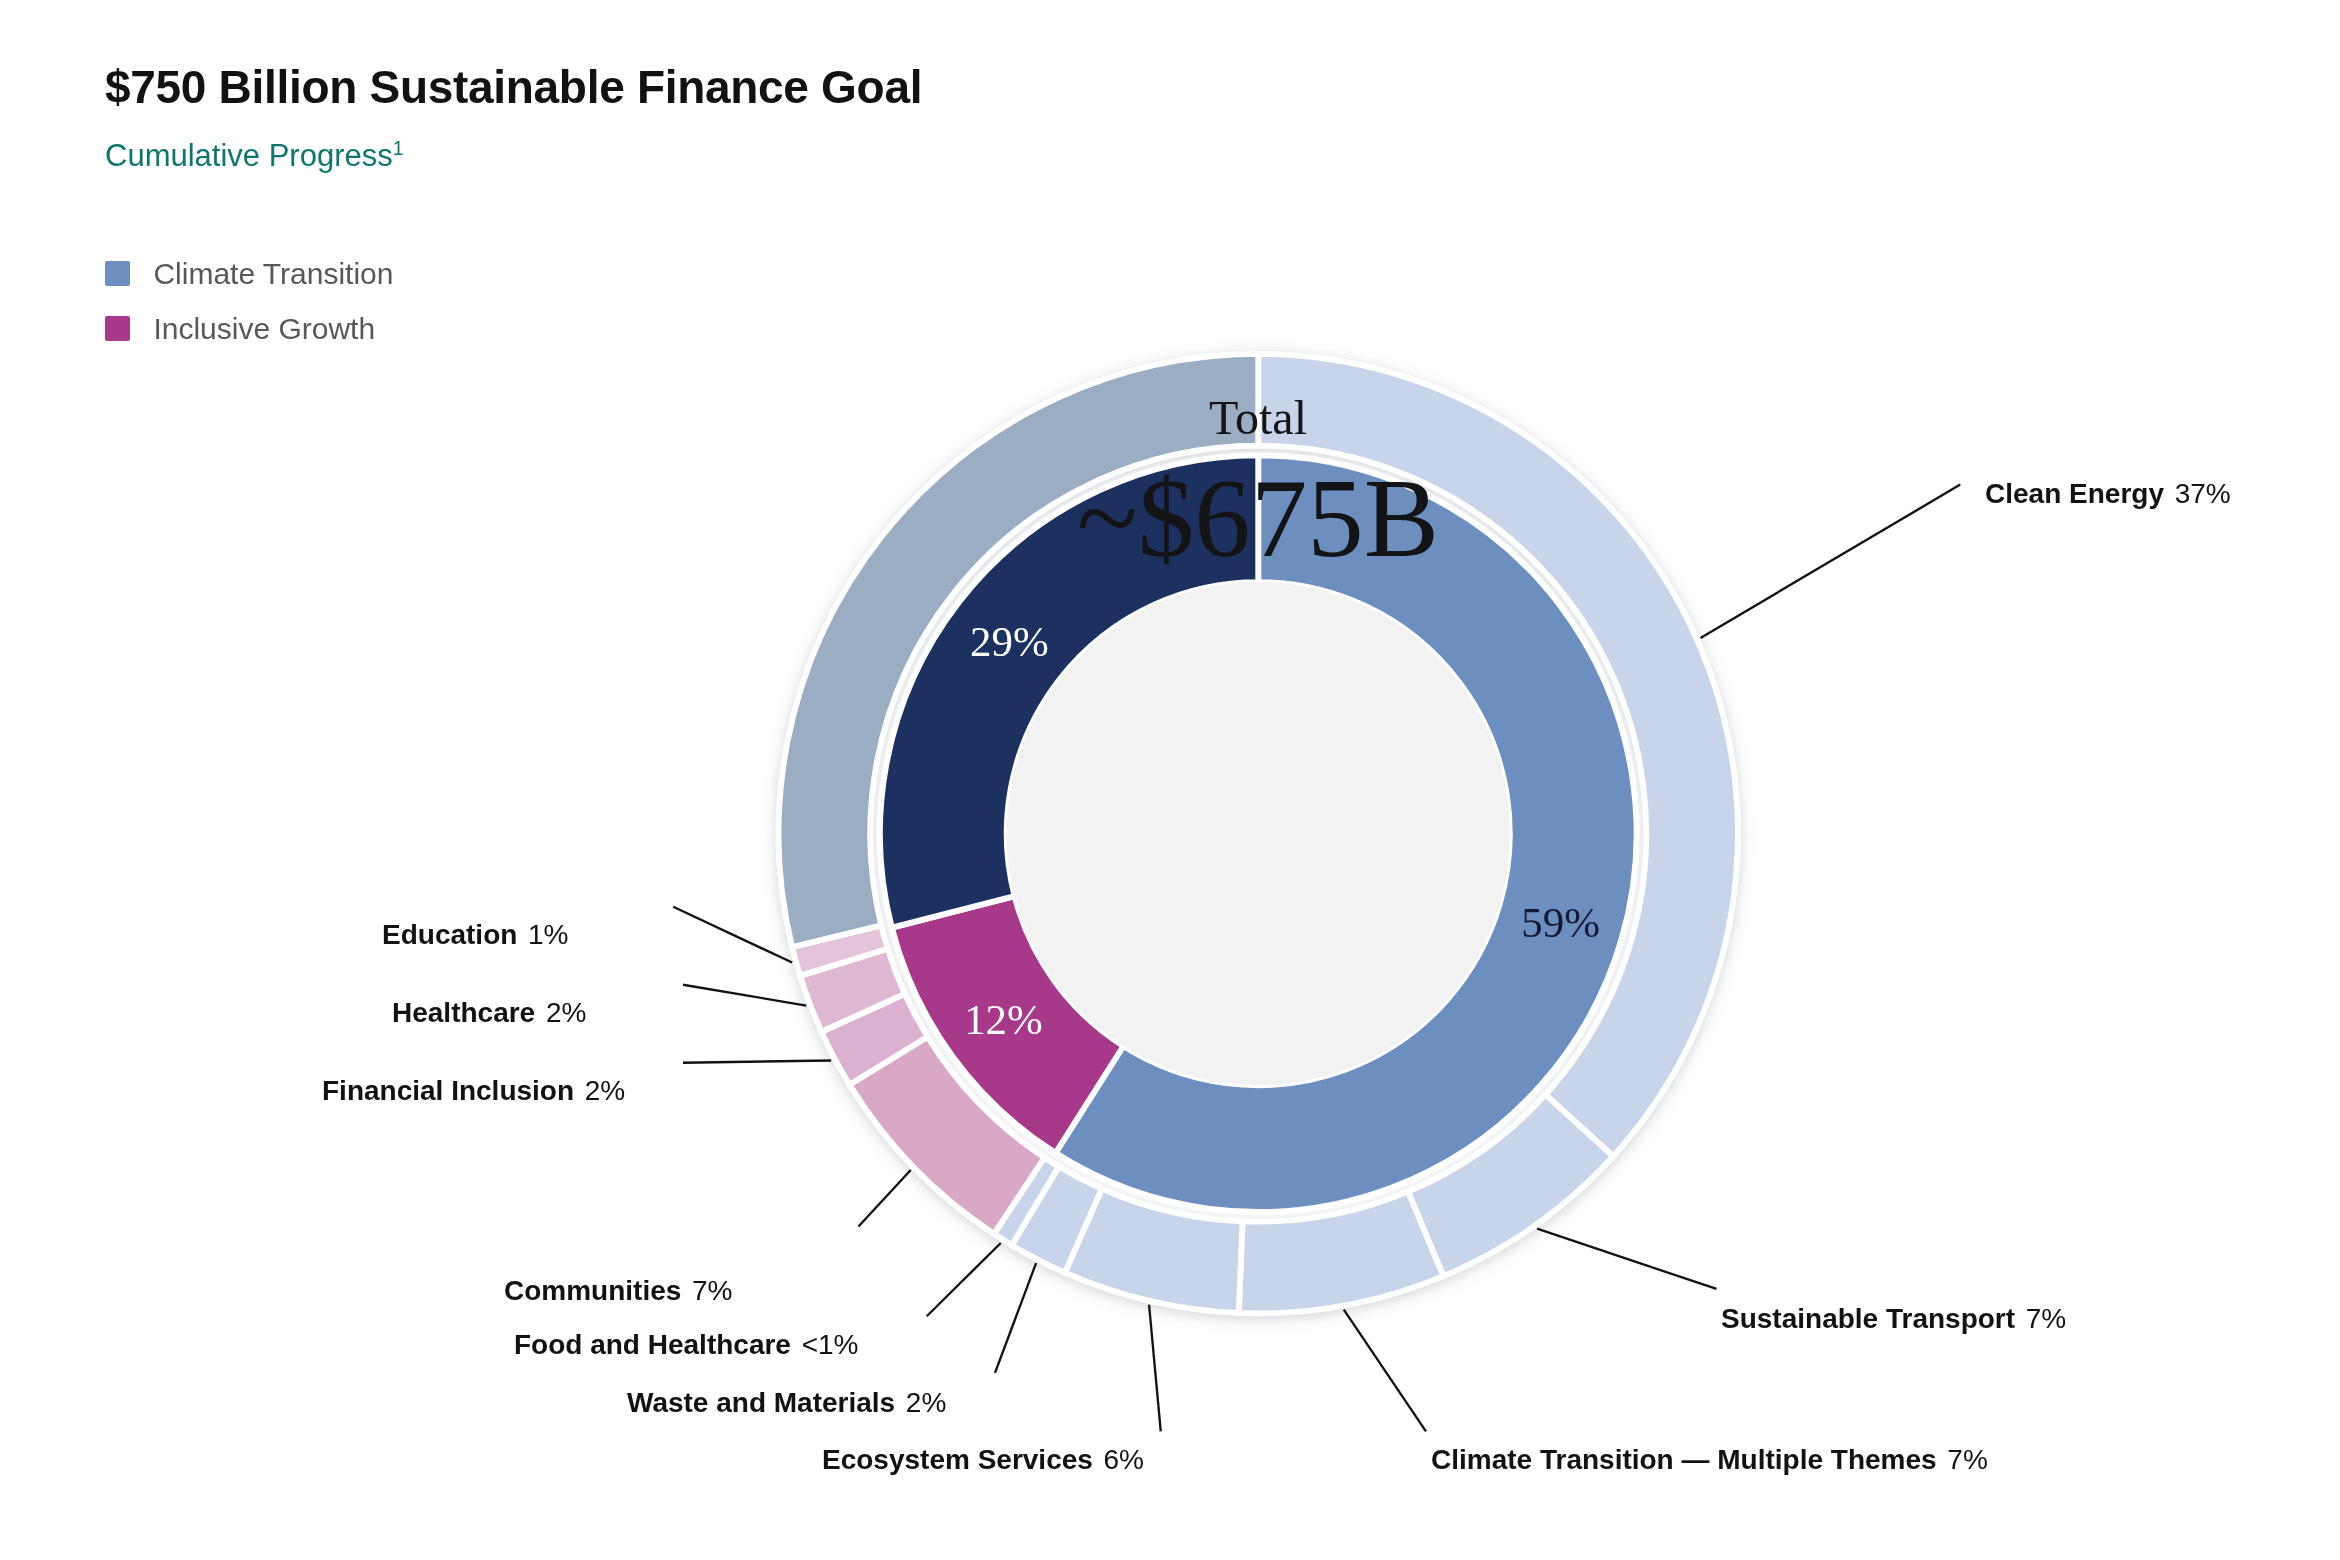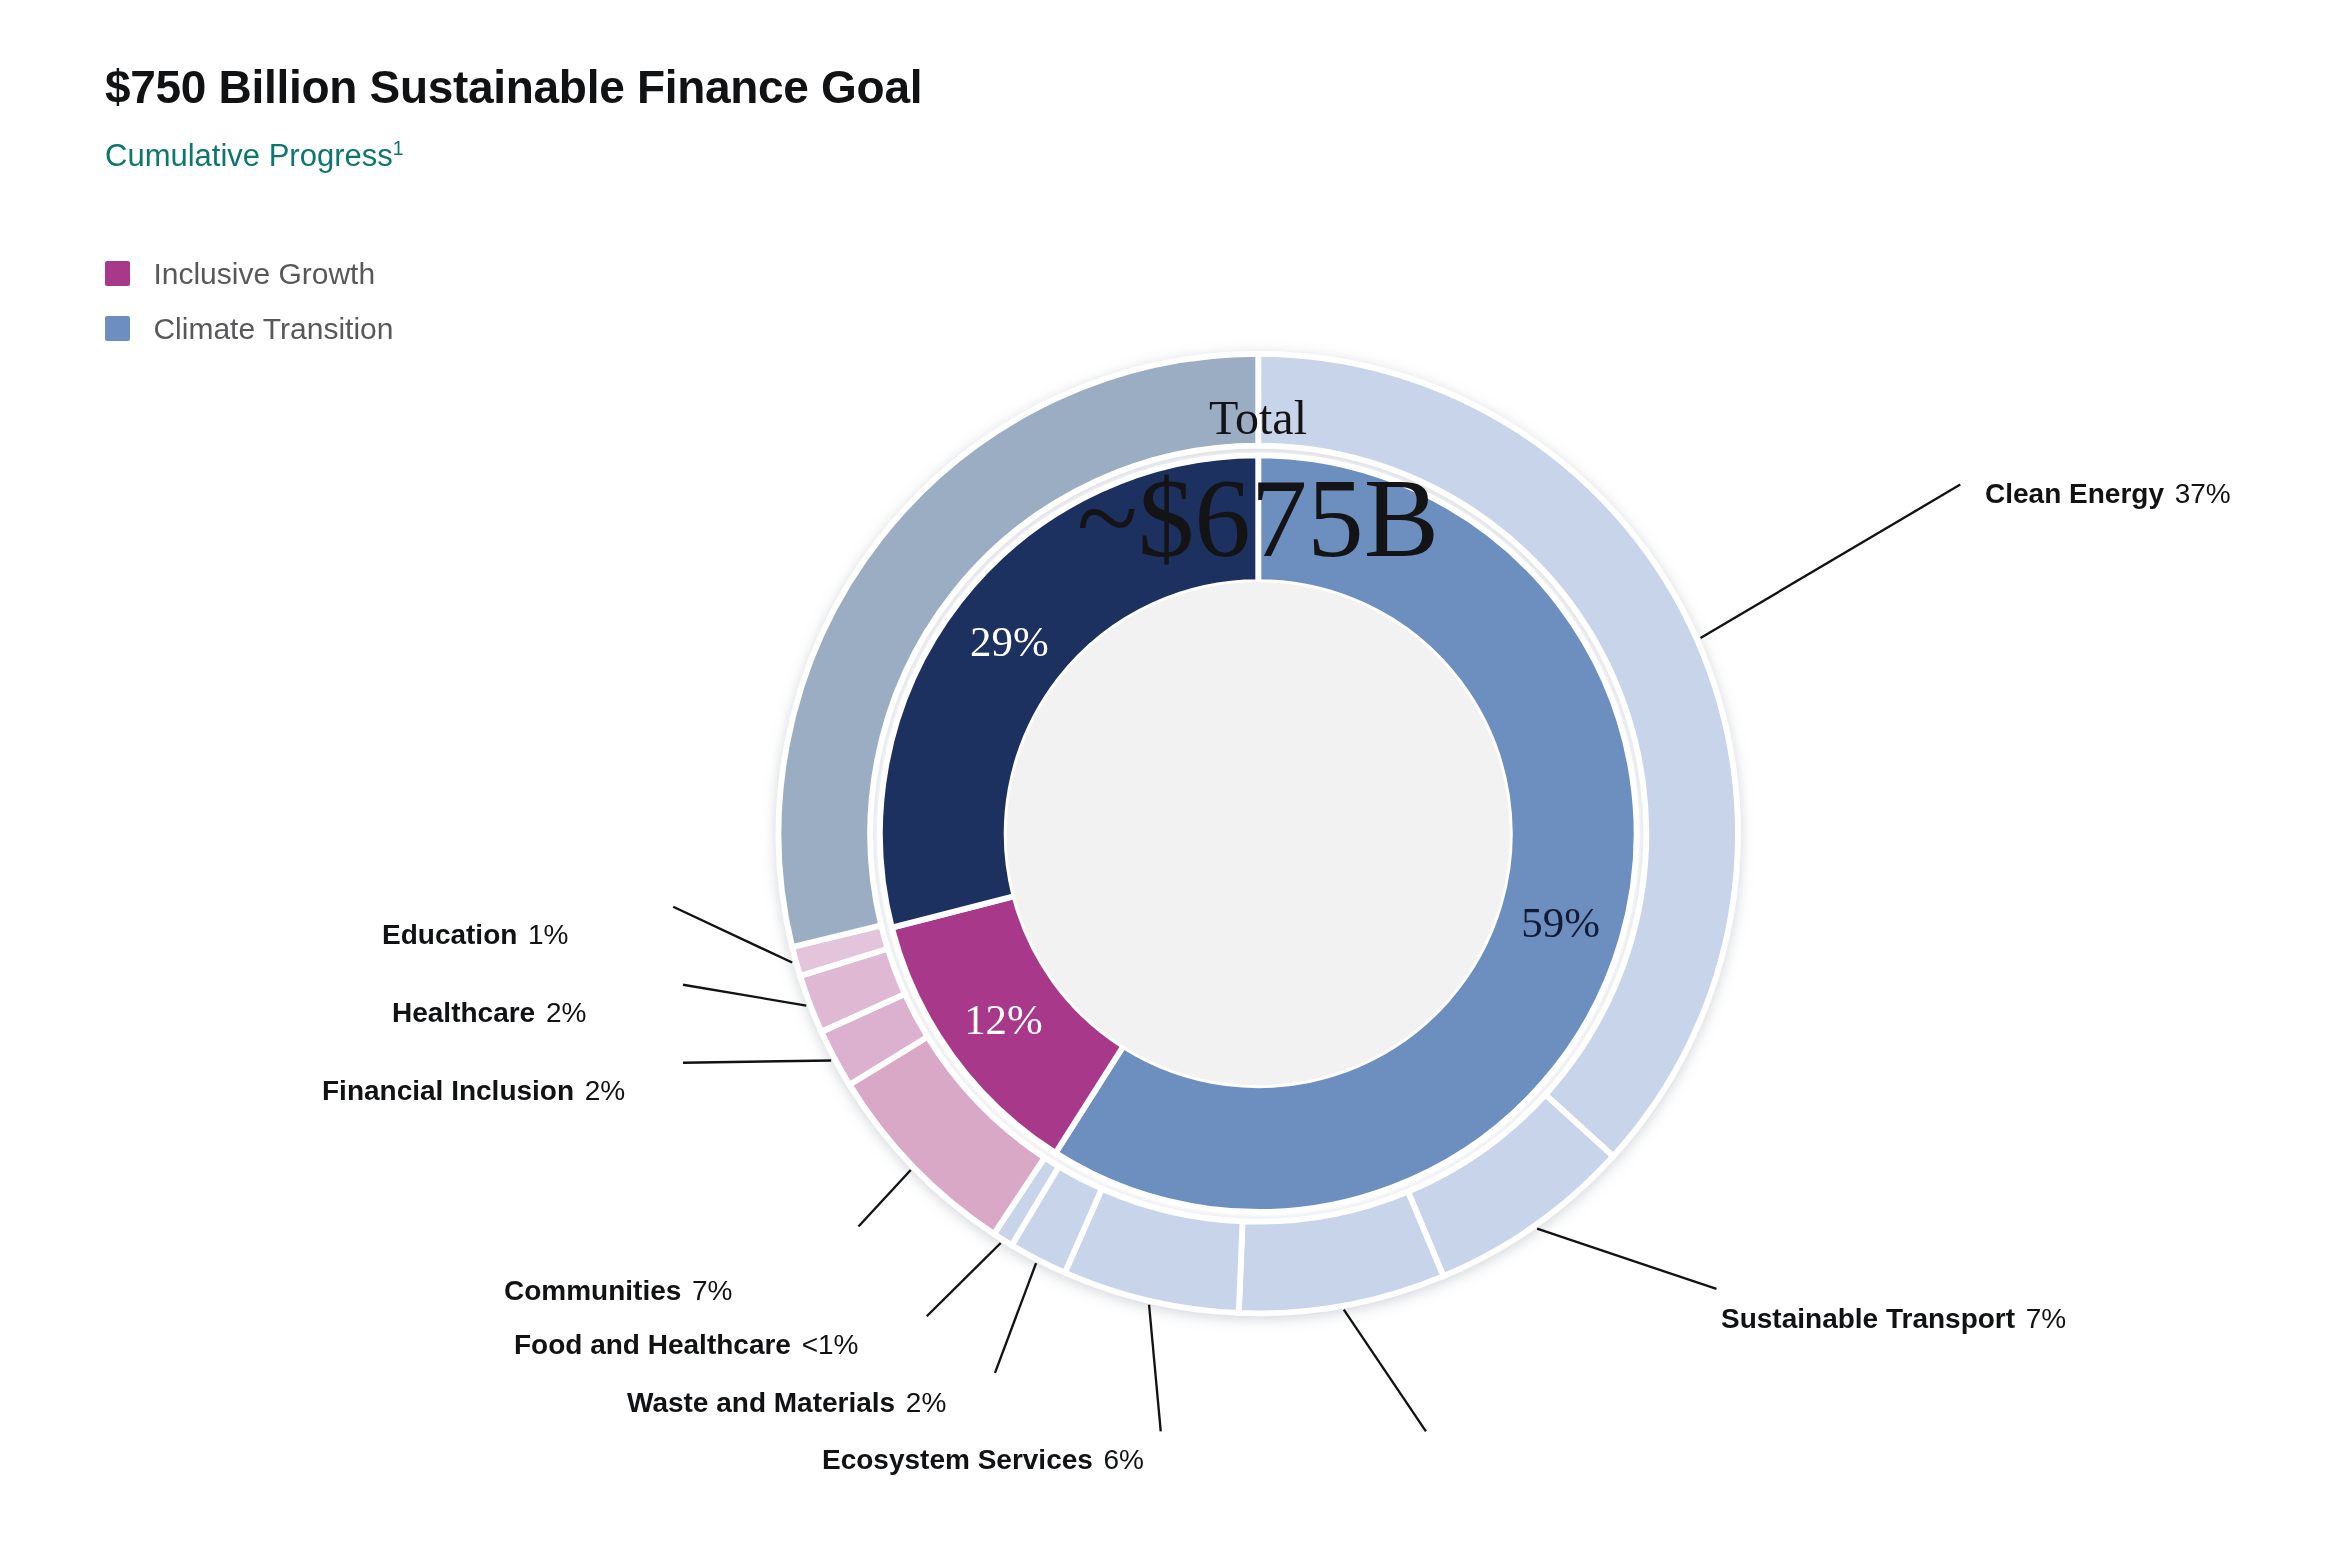--- a/index.html
+++ b/index.html
@@ -64,26 +64,26 @@
 
   <div class="title">
     <span>$750 Billion Sustainable Finance Goal</span>
   </div>
   <div class="subtitle">
     <span>Cumulative Progress</span><span class="sup">1</span>
   </div>
 
   <div class="legend">
     <div class="legend-row">
+      <span class="legend-swatch" style="background:#6d8fc0"></span>
+      <span class="legend-label">Climate Transition</span>
+    </div>
+    <div class="legend-row">
       <span class="legend-swatch" style="background:#a8398a"></span>
       <span class="legend-label">Inclusive Growth</span>
-    </div>
-    <div class="legend-row">
-      <span class="legend-swatch" style="background:#6d8fc0"></span>
-      <span class="legend-label">Climate Transition</span>
     </div>
   </div>
 
   <svg id="chart" viewBox="0 0 2400 1600">
     <defs>
       <filter id="softshadow" x="-20%" y="-20%" width="140%" height="140%">
         <feDropShadow dx="0" dy="3" stdDeviation="7" flood-color="#9aa0ab" flood-opacity="0.45"></feDropShadow>
       </filter>
     </defs>
 
@@ -151,20 +151,23 @@
   </div>
 
   <div class="callout right" style="left:1985px;top:480px;">
     <span class="nm">Clean Energy</span><span class="pc">37%</span>
   </div>
 
   <div class="callout right" style="left:1721px;top:1305px;">
     <span class="nm">Sustainable Transport</span><span class="pc">7%</span>
   </div>
 
+  <div class="callout right" style="left:1431px;top:1446px;">
+    <span class="nm">Climate Transition — Multiple Themes</span><span class="pc">7%</span>
+  </div>
 
   <div class="callout right" style="left:822px;top:1446px;">
     <span class="nm">Ecosystem Services</span><span class="pc">6%</span>
   </div>
 
   <div class="callout right" style="left:627px;top:1389px;">
     <span class="nm">Waste and Materials</span><span class="pc">2%</span>
   </div>
 
   <div class="callout right" style="left:514px;top:1331px;">

